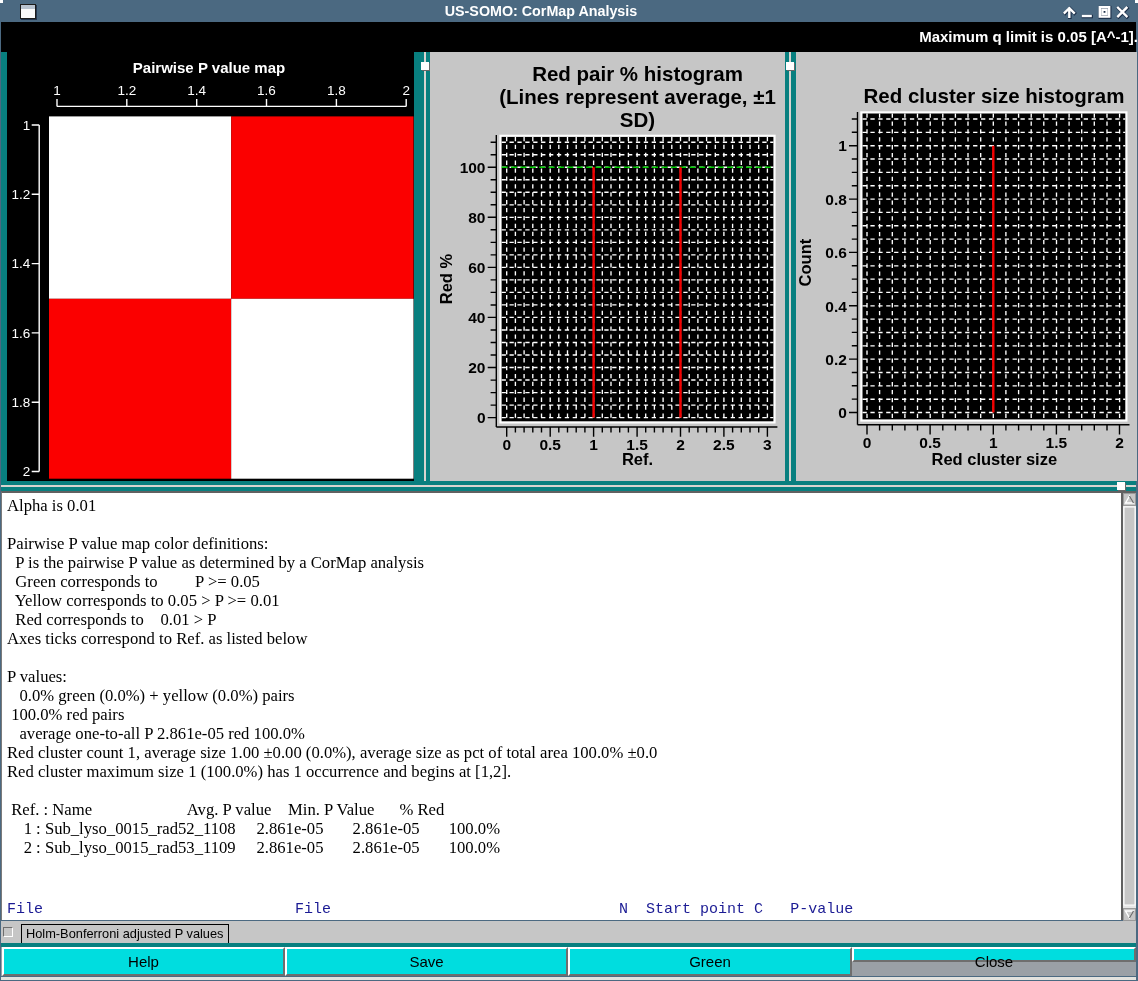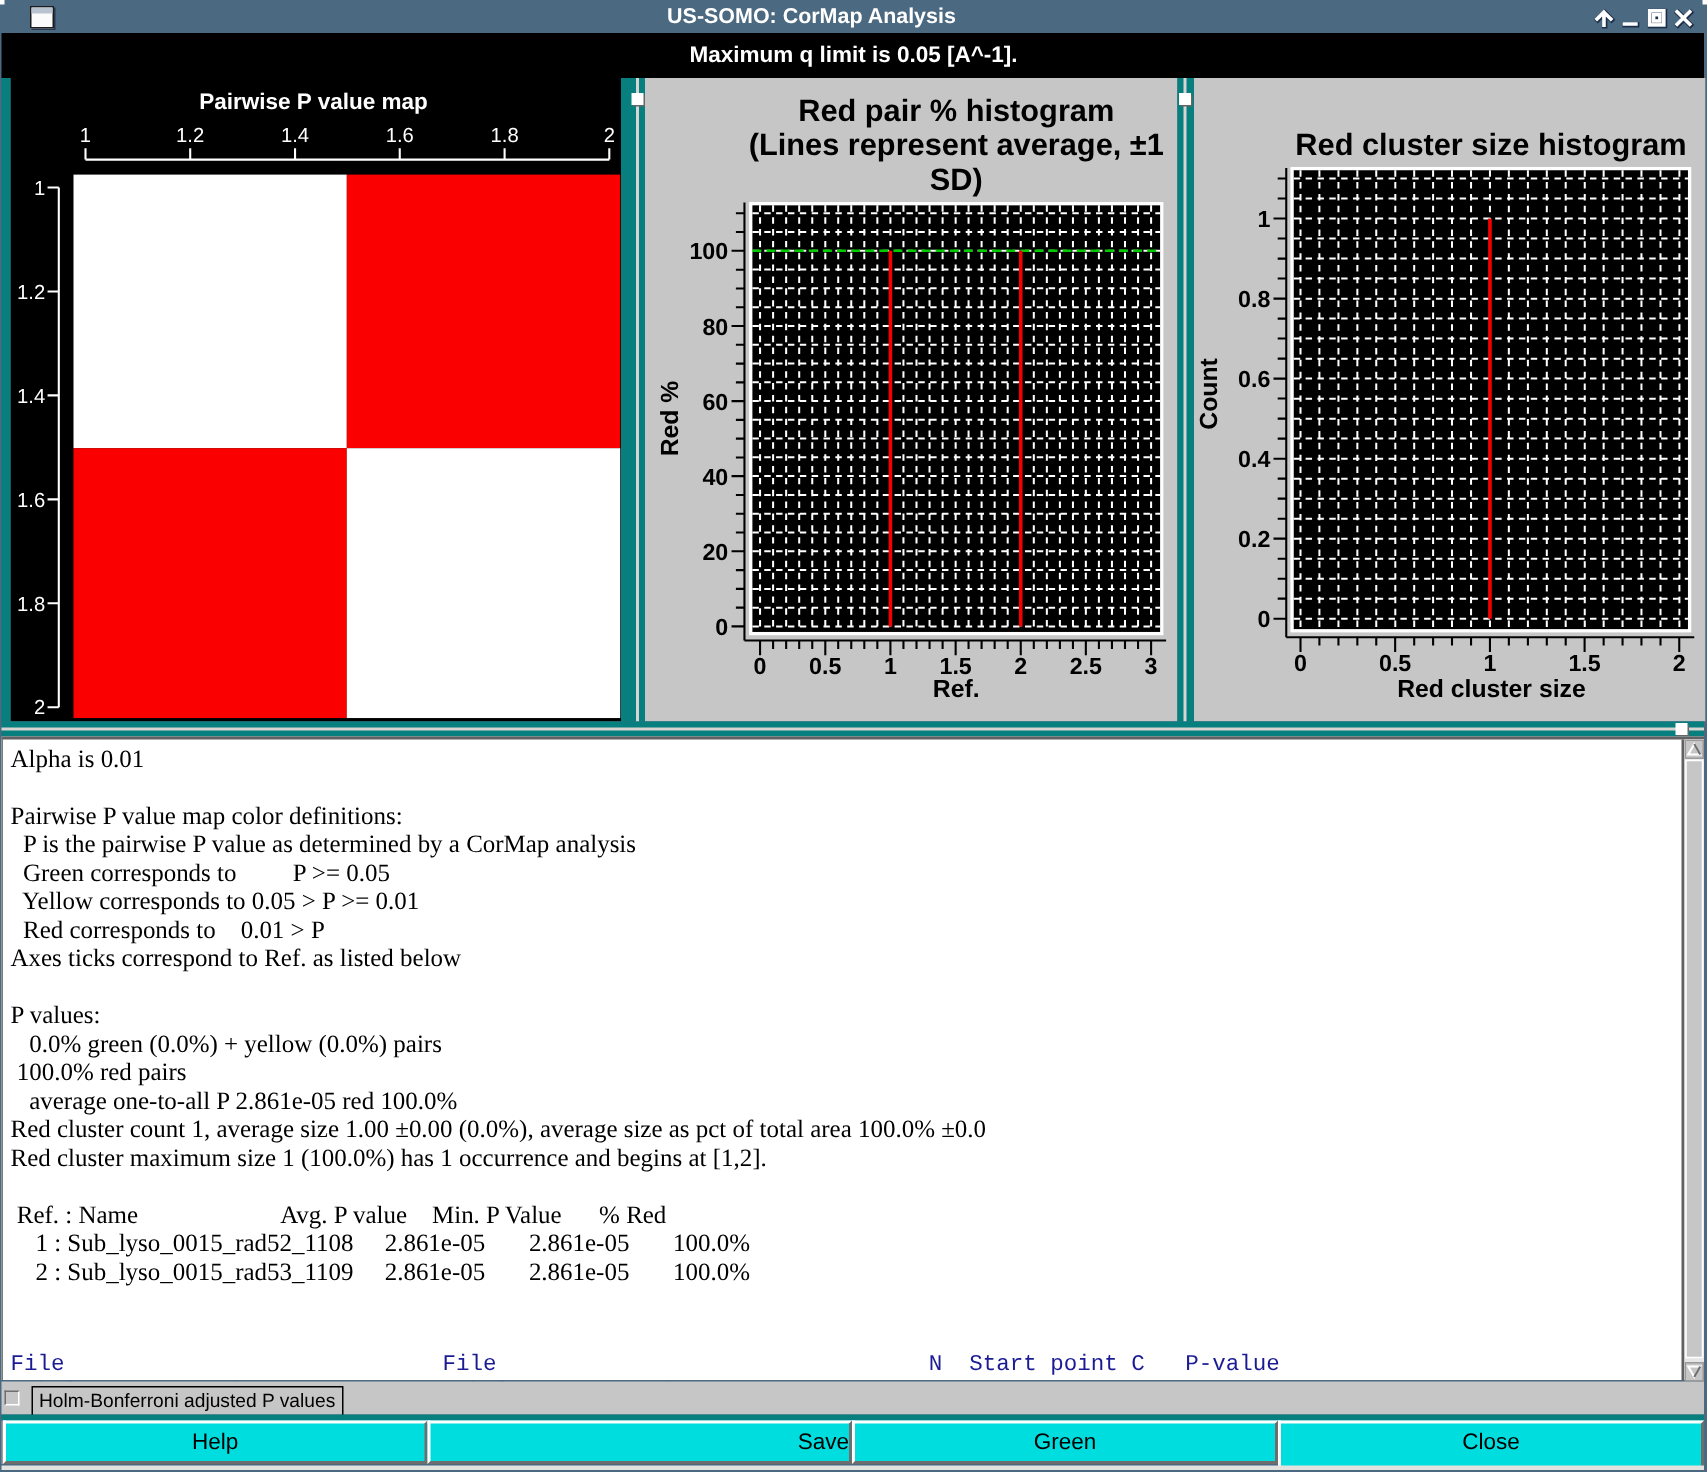--- a/index.html
+++ b/index.html
@@ -26,21 +26,21 @@
  <g stroke="#fff" stroke-width="2.4" fill="none" stroke-linecap="square">
   <path d="M13.3 13.8V6.4 M13.3 5.1l-4.6 4.6 M13.3 5.1l4.6 4.6"></path>
   <path d="M27 13h7.6"></path>
   <rect x="43.8" y="4.2" width="9.4" height="9.4"></rect>
       <rect x="46.4" y="6.8" width="4.2" height="4.2"></rect>
   <path d="M62.1 4.8l8.4 8.4 M70.5 4.8l-8.4 8.4"></path>
  </g>
 </svg>
 
 <div class="abs" style="left:1px;top:22px;width:1135px;height:30px;background:#000;"></div>
-<div class="abs" style="left:0;top:22px;width:1138px;height:30px;line-height:30px;text-align:center;color:#fff;font-size:15px;font-weight:bold;">Maximum q limit is 0.05 [A^-1].</div>
+<div class="abs" style="left:0;top:22px;width:1138px;height:30px;line-height:30px;text-align:right;color:#fff;font-size:15px;font-weight:bold;">Maximum q limit is 0.05 [A^-1].</div>
 
 <div class="abs" style="left:1px;top:52px;width:6px;height:429px;background:#087f7f;"></div>
 <div class="abs" style="left:7px;top:52px;"><svg width="407" height="429" viewBox="0 0 407 429" font-family="Liberation Sans, sans-serif">
       <rect x="0" y="0" width="407" height="429" fill="#000"></rect>
       <text x="202" y="20.5" font-size="15" font-weight="bold" text-anchor="middle" fill="#fff">Pairwise P value map</text>
       <rect x="42" y="64.4" width="182.2" height="182.4" fill="#fff"></rect>
       <rect x="224.2" y="64.4" width="182.3" height="182.4" fill="#fb0000"></rect>
       <rect x="42" y="246.8" width="182.2" height="179.9" fill="#fb0000"></rect>
       <rect x="224.2" y="246.8" width="182.3" height="179.9" fill="#fff"></rect>
       <text x="50.0" y="42.5" font-size="13.5" text-anchor="middle" fill="#fff">1</text>
@@ -163,16 +163,16 @@
  <path d="M6.5 425l4-7" stroke="#6e6e6e" stroke-width="1.4"></path>
 </svg>
 
 <div class="abs" style="left:1px;top:920.5px;width:1135px;height:22.2px;background:#c6c6c6;"></div>
 <div class="abs" style="left:2.5px;top:926.5px;width:10px;height:10px;background:#c6c6c6;border-top:1.6px solid #6e6e6e;border-left:1.6px solid #6e6e6e;border-bottom:1.6px solid #fff;border-right:1.6px solid #fff;"></div>
 <div class="abs" style="left:21px;top:924px;width:207.5px;height:28px;border:1.2px solid #000;color:#000;font-size:12.8px;line-height:17px;text-align:center;">Holm-Bonferroni adjusted P values</div>
 
 <div class="abs" style="left:1px;top:942.7px;width:1135px;height:4px;background:#087f7f;"></div>
 <div class="abs" style="left:1px;top:946.7px;width:1135px;height:29.8px;background:#9aa0a6;"></div>
 <div class="abs" style="left:2px;top:946.7px;width:283px;height:29.8px;background:#00dddf;border-top:2px solid #fff;border-left:2px solid #fff;border-bottom:2px solid #6e6e6e;border-right:2px solid #6e6e6e;color:#000;font-size:15px;text-align:center;line-height:25px;">Help</div>
-<div class="abs" style="left:285px;top:946.7px;width:283px;height:29.8px;background:#00dddf;border-top:2px solid #fff;border-left:2px solid #fff;border-bottom:2px solid #6e6e6e;border-right:2px solid #6e6e6e;color:#000;font-size:15px;text-align:right;line-height:25px;">Save</div>
+<div class="abs" style="left:285px;top:946.7px;width:283px;height:29.8px;background:#00dddf;border-top:2px solid #fff;border-left:2px solid #fff;border-bottom:2px solid #6e6e6e;border-right:2px solid #6e6e6e;color:#000;font-size:15px;text-align:center;line-height:25px;">Save</div>
 <div class="abs" style="left:568px;top:946.7px;width:284px;height:29.8px;background:#00dddf;border-top:2px solid #fff;border-left:2px solid #fff;border-bottom:2px solid #6e6e6e;border-right:2px solid #6e6e6e;color:#000;font-size:15px;text-align:center;line-height:25px;">Green</div>
-<div class="abs" style="left:852px;top:946.7px;width:284px;height:33px;background:#00dddf;border-top:2px solid #fff;border-left:2px solid #fff;border-bottom:2px solid #6e6e6e;border-right:2px solid #6e6e6e;color:#000;font-size:15px;text-align:center;line-height:25px;">Close</div>
+<div class="abs" style="left:852px;top:946.7px;width:284px;height:15px;background:#00dddf;border-top:2px solid #fff;border-left:2px solid #fff;border-bottom:2px solid #6e6e6e;border-right:2px solid #6e6e6e;color:#000;font-size:15px;text-align:center;line-height:25px;">Close</div>
 <div class="abs" style="left:1px;top:976.5px;width:1135px;height:3.8px;background:#e2e2de;"></div>
 <div class="abs" style="left:0;top:980.3px;width:1138px;height:0.7px;background:#4b6981;"></div>
 </body></html>

